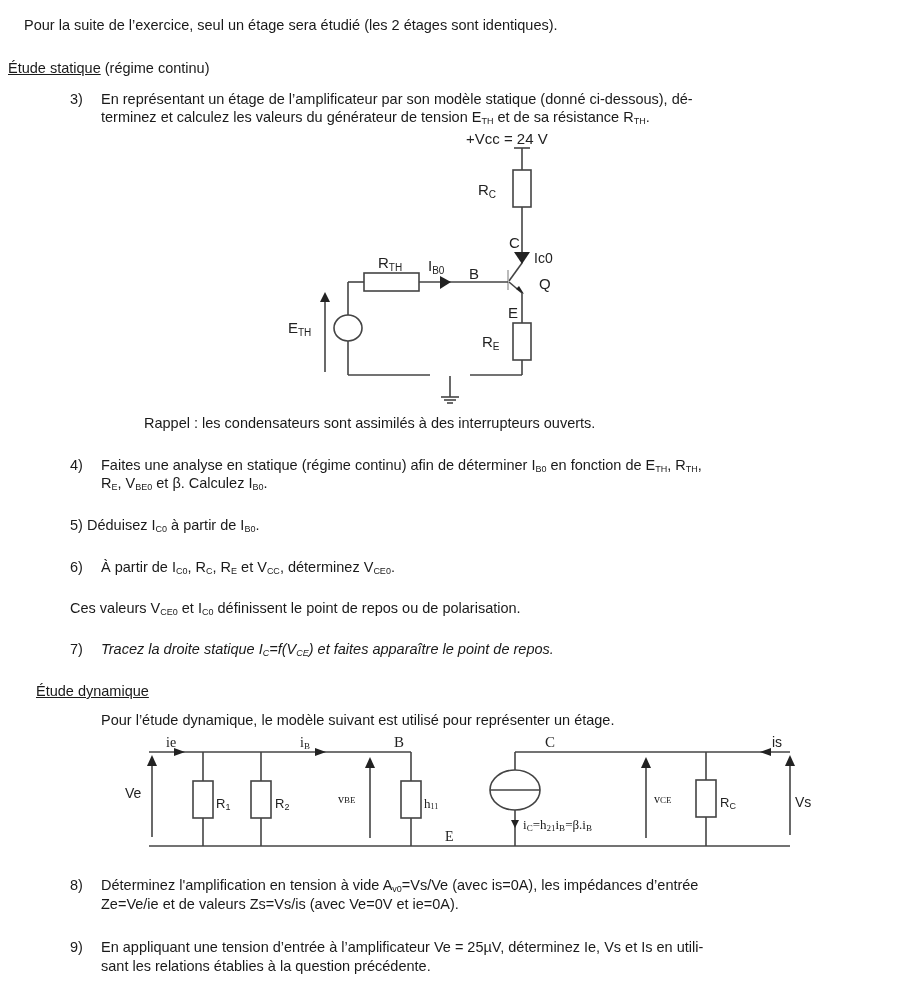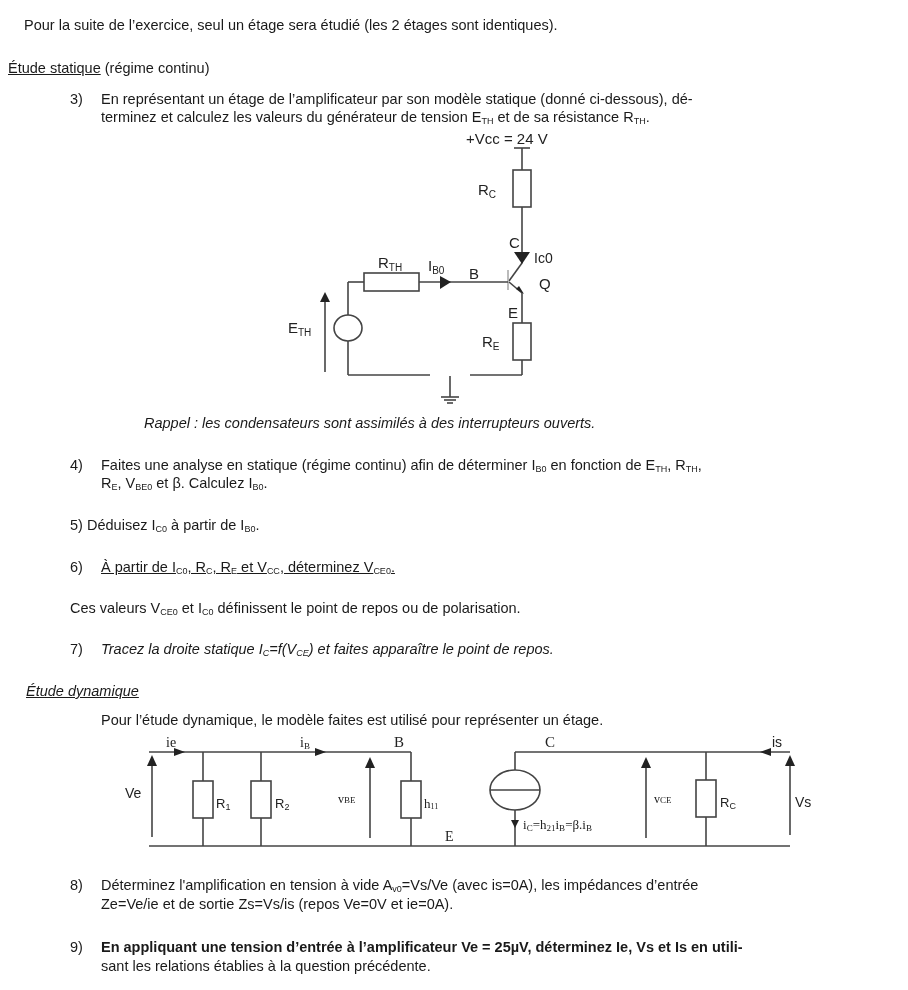--- a/index.html
+++ b/index.html
@@ -3,21 +3,21 @@
 <meta charset="utf-8">
 <style>
   html, body { margin:0; padding:0; background:#ffffff; }
   body {
     width:908px; height:990px; position:relative; overflow:hidden;
     font-family:"Liberation Sans", sans-serif; color:#1a1a1a;
     font-size:14.5px;
   }
   .line { position:absolute; white-space:nowrap; line-height:18px; }
   .u { text-decoration:underline; }
-  .it { font-style:italic; }
+  .it { }
   sub { font-size:9px; vertical-align:-2px; line-height:0; }
   svg text { font-family:"Liberation Sans", sans-serif; fill:#222; }
   svg .serif { font-family:"Liberation Serif", serif; }
 </style>
 </head>
 <body>
 
 <div class="line" style="left:24px;top:16px;">Pour la suite de l’exercice, seul un étage sera étudié (les 2 étages sont identiques).</div>
 
 <div class="line" style="left:8px;top:59px;">
@@ -83,29 +83,29 @@
 <div class="line it" style="left:144px;top:414px;">Rappel : les condensateurs sont assimilés à des interrupteurs ouverts.</div>
 
 <div class="line" style="left:70px;top:456px;">4)</div>
 <div class="line" style="left:101px;top:456px;text-align:right;">Faites une analyse en statique (régime continu) afin de déterminer I<sub>B0</sub> en fonction de E<sub>TH</sub>, R<sub>TH</sub>,</div>
 <div class="line" style="left:101px;top:474px;">R<sub>E</sub>, V<sub>BE0</sub> et β. Calculez I<sub>B0</sub>.</div>
 
 <div class="line" style="left:70px;top:516px;">5)</div>
 <div class="line" style="left:87px;top:516px;">Déduisez I<sub>C0</sub> à partir de I<sub>B0</sub>.</div>
 
 <div class="line" style="left:70px;top:558px;">6)</div>
-<div class="line" style="left:101px;top:558px;text-decoration:underline;">À partir de I<sub>C0</sub>, R<sub>C</sub>, R<sub>E</sub> et V<sub>CC</sub>, déterminez V<sub>CE0</sub>.</div>
+<div class="line" style="left:101px;top:558px;">À partir de I<sub>C0</sub>, R<sub>C</sub>, R<sub>E</sub> et V<sub>CC</sub>, déterminez V<sub>CE0</sub>.</div>
 
 <div class="line" style="left:70px;top:599px;">Ces valeurs V<sub>CE0</sub> et I<sub>C0</sub> définissent le point de repos ou de polarisation.</div>
 
 <div class="line" style="left:70px;top:640px;">7)</div>
 <div class="line" style="left:101px;top:640px;font-style:italic;">Tracez la droite statique I<sub>C</sub>=f(V<sub>CE</sub>) et faites apparaître le point de repos.</div>
 
-<div class="line u" style="left:26px;top:682px;font-style:italic;">Étude dynamique</div>
-<div class="line" style="left:101px;top:711px;">Pour l’étude dynamique, le modèle faites est utilisé pour représenter un étage.</div>
+<div class="line u" style="left:36px;top:682px;">Étude dynamique</div>
+<div class="line" style="left:101px;top:711px;">Pour l’étude dynamique, le modèle suivant est utilisé pour représenter un étage.</div>
 
 <svg style="position:absolute;left:0;top:0;" width="908" height="860" viewBox="0 0 908 860">
   <g stroke="#444" stroke-width="1.6" fill="none">
 
     <line x1="149" y1="752" x2="411" y2="752"></line>
 
     <line x1="149" y1="846" x2="790" y2="846"></line>
 
     <line x1="203" y1="752" x2="203" y2="781"></line>
     <rect x="193" y="781" width="20" height="37" fill="#fff"></rect>
@@ -156,17 +156,17 @@
   <text x="424" y="808" font-size="13" class="serif"><tspan>h</tspan><tspan font-size="8" dy="1">11</tspan></text>
   <text x="445" y="841" font-size="14" class="serif">E</text>
   <text x="523" y="829" font-size="13" class="serif"><tspan>i</tspan><tspan font-size="9" dy="2">C</tspan><tspan dy="-2">=h</tspan><tspan font-size="9" dy="2">21</tspan><tspan dy="-2">i</tspan><tspan font-size="9" dy="2">B</tspan><tspan dy="-2">=β.i</tspan><tspan font-size="9" dy="2">B</tspan></text>
   <text x="654" y="803" font-size="12" class="serif"><tspan>v</tspan><tspan font-size="9">CE</tspan></text>
   <text x="720" y="807" font-size="13"><tspan>R</tspan><tspan font-size="9" dy="2">C</tspan></text>
   <text x="795" y="807" font-size="14">Vs</text>
 </svg>
 
 <div class="line" style="left:70px;top:876px;">8)</div>
 <div class="line" style="left:101px;top:876px;text-align:right;">Déterminez l'amplification en tension à vide A<sub>v0</sub>=Vs/Ve (avec is=0A),  les impédances d’entrée</div>
-<div class="line" style="left:101px;top:895px;">Ze=Ve/ie et de sortie Zs=Vs/is (repos Ve=0V et ie=0A).</div>
+<div class="line" style="left:101px;top:895px;">Ze=Ve/ie et de valeurs Zs=Vs/is (avec Ve=0V et ie=0A).</div>
 
 <div class="line" style="left:70px;top:938px;">9)</div>
-<div class="line" style="left:101px;top:938px;font-weight:bold;">En appliquant une tension d’entrée à l’amplificateur Ve = 25µV, déterminez Ie, Vs et Is en utili-</div>
+<div class="line" style="left:101px;top:938px;">En appliquant une tension d’entrée à l’amplificateur Ve = 25µV, déterminez Ie, Vs et Is en utili-</div>
 <div class="line" style="left:101px;top:957px;">sant les relations établies à la question précédente.</div>
 
 </body></html>

